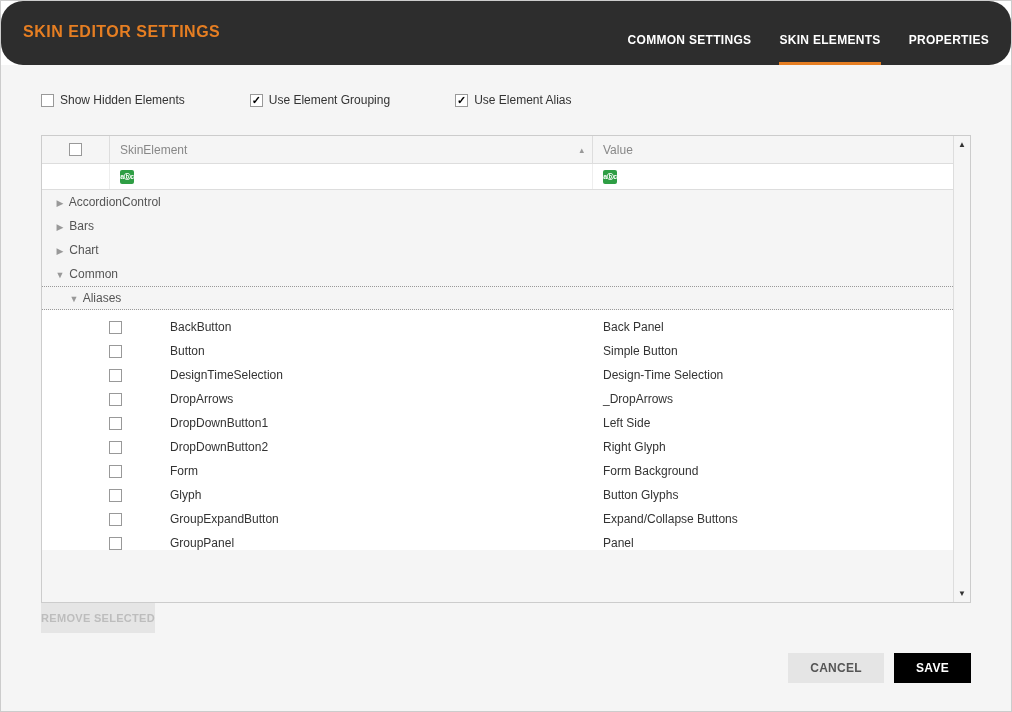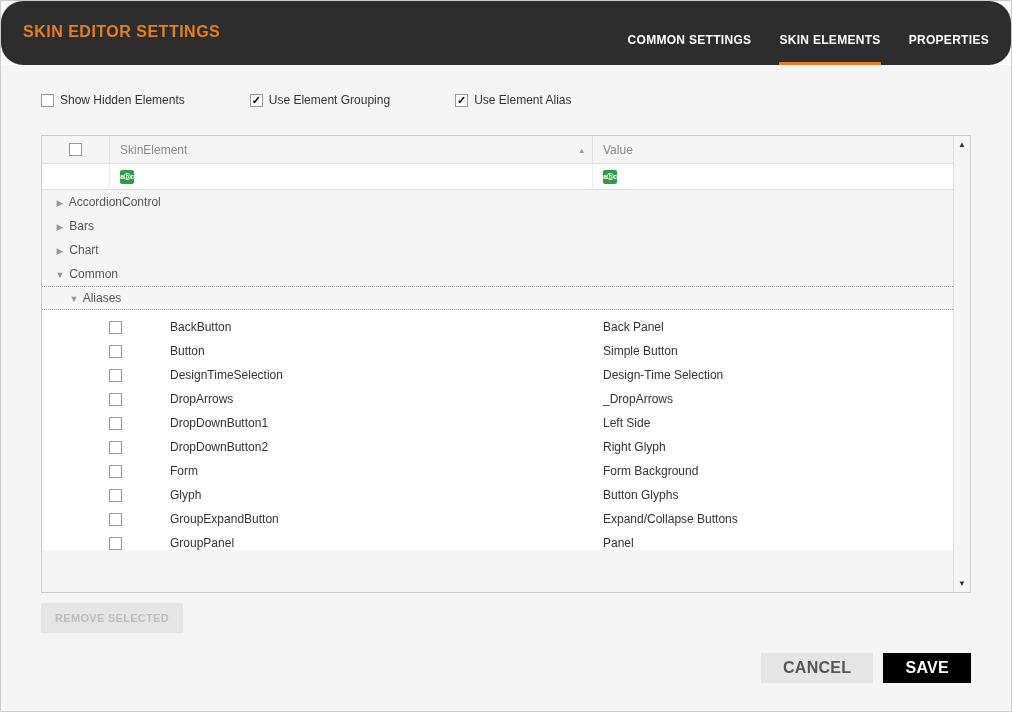--- a/index.html
+++ b/index.html
@@ -46,24 +46,24 @@
   .datarow { display:flex; height:24px; align-items:flex-end; background:#fff; font-size:12px; }
   .dr-check { width:88px; display:flex; justify-content:flex-end; padding-right:8px; }
   .dr-check .cb-box { width:13px; height:13px; }
   .dr-name { flex:1; padding-left:40px; color:#333; }
   .dr-val { width:360px; padding-left:10px; color:#333; }
   
   .scrollbar { width:17px; background:#f5f5f5; border-left:1px solid #ddd; position:relative; }
   .scroll-up { position:absolute; top:0; left:0; right:0; height:17px; display:flex; align-items:center; justify-content:center; font-size:8px; color:#333; cursor:pointer;}
   .scroll-down { position:absolute; bottom:0; left:0; right:0; height:17px; display:flex; align-items:center; justify-content:center; font-size:8px; color:#333; cursor:pointer;}
   
-  .remove-btn { margin-top:10px; width:142px; height:30px; background:#e5e5e5; color:#bdbdbd; font-weight:bold; font-size:11px; border:none; display:flex; align-items:center; justify-content:center; letter-spacing:0.3px; }
+  .remove-btn { width:114px; height:30px; background:#e5e5e5; color:#bdbdbd; font-weight:bold; font-size:11px; border:none; display:flex; align-items:center; justify-content:center; letter-spacing:0.3px; }
   
   .footer { padding: 0 40px 28px 0; display:flex; justify-content:flex-end; gap:10px; background:#f5f5f5;}
-  .btn { height:30px; padding:0 22px; font-weight:bold; font-size:16px; border:none; cursor:pointer; letter-spacing:0.3px;}
+  .btn { height:30px; padding:0 22px; font-weight:bold; font-size:12px; border:none; cursor:pointer; letter-spacing:0.3px;}
   .btn-cancel { background:#e5e5e5; color:#555; }
   .btn-save { background:#000; color:#fff; }
 </style>
 </head>
 <body>
 
 <div class="window">
 
   <div class="header">
     <div class="title">SKIN EDITOR SETTINGS</div>

